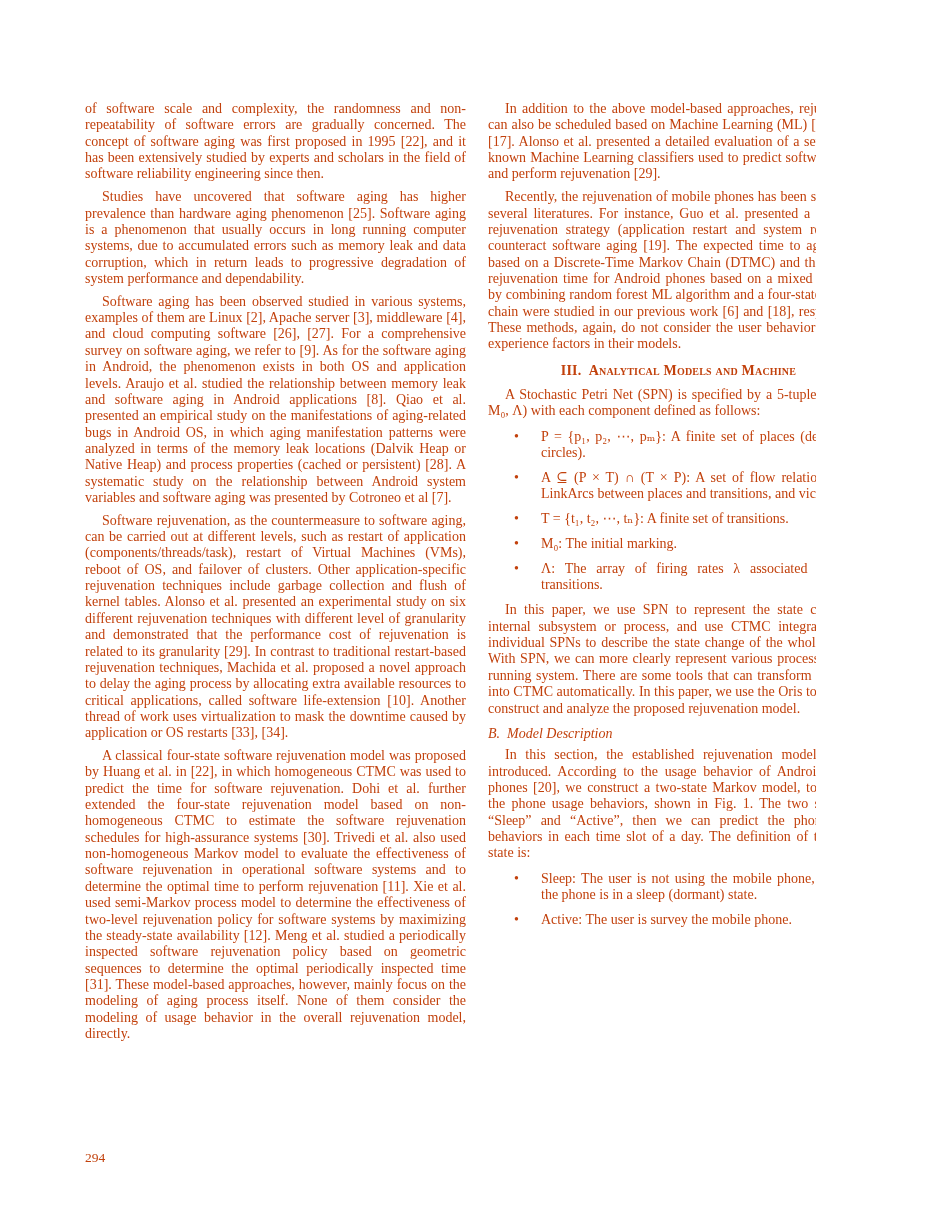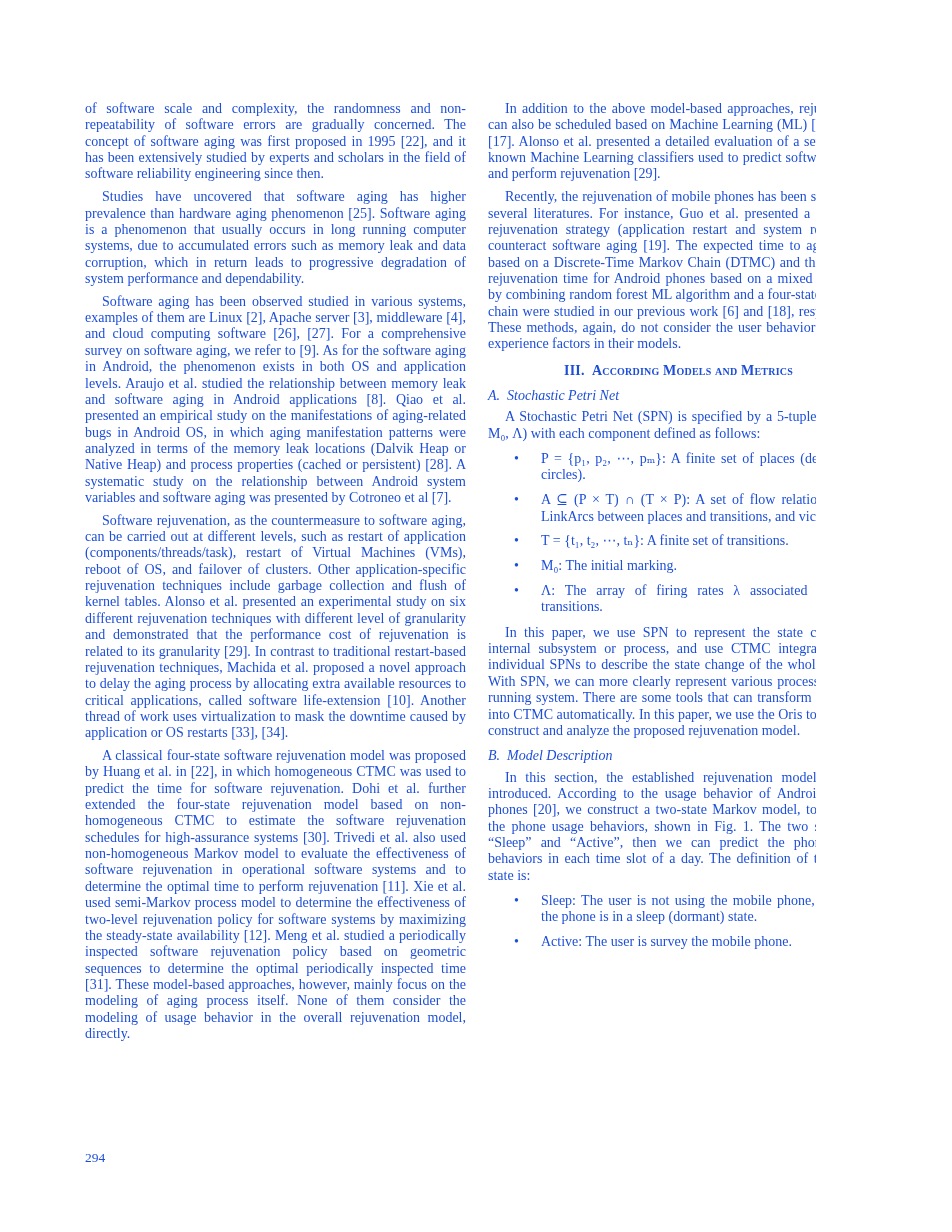--- a/index.html
+++ b/index.html
@@ -7,21 +7,21 @@
     margin: 0;
     padding: 0;
     background: #ffffff;
   }
   .page {
     position: relative;
     width: 816px;
     height: 1232px;
     background: #ffffff;
     font-family: "Liberation Serif", "DejaVu Serif", serif;
-    color: #1d4ed8;
+    color: #c2410c;
     overflow: hidden;
     padding-left: 32px;
   }
   .columns {
     position: absolute;
     left: 85px;
     top: 101px;
     width: 784px;
     display: flex;
     gap: 22px;
@@ -92,23 +92,22 @@
       <p>Studies have uncovered that software aging has higher prevalence than hardware aging phenomenon [25]. Software aging is a phenomenon that usually occurs in long running computer systems, due to accumulated errors such as memory leak and data corruption, which in return leads to progressive degradation of system performance and dependability.</p>
       <p>Software aging has been observed studied in various systems, examples of them are Linux [2], Apache server [3], middleware [4], and cloud computing software [26], [27]. For a comprehensive survey on software aging, we refer to [9]. As for the software aging in Android, the phenomenon exists in both OS and application levels. Araujo et al. studied the relationship between memory leak and software aging in Android applications [8]. Qiao et al. presented an empirical study on the manifestations of aging-related bugs in Android OS, in which aging manifestation patterns were analyzed in terms of the memory leak locations (Dalvik Heap or Native Heap) and process properties (cached or persistent) [28]. A systematic study on the relationship between Android system variables and software aging was presented by Cotroneo et al [7].</p>
       <p>Software rejuvenation, as the countermeasure to software aging, can be carried out at different levels, such as restart of application (components/threads/task), restart of Virtual Machines (VMs), reboot of OS, and failover of clusters. Other application-specific rejuvenation techniques include garbage collection and flush of kernel tables. Alonso et al. presented an experimental study on six different rejuvenation techniques with different level of granularity and demonstrated that the performance cost of rejuvenation is related to its granularity [29]. In contrast to traditional restart-based rejuvenation techniques, Machida et al. proposed a novel approach to delay the aging process by allocating extra available resources to critical applications, called software life-extension [10]. Another thread of work uses virtualization to mask the downtime caused by application or OS restarts [33], [34].</p>
       <p>A classical four-state software rejuvenation model was proposed by Huang et al. in [22], in which homogeneous CTMC was used to predict the time for software rejuvenation. Dohi et al. further extended the four-state rejuvenation model based on non-homogeneous CTMC to estimate the software rejuvenation schedules for high-assurance systems [30]. Trivedi et al. also used non-homogeneous Markov model to evaluate the effectiveness of software rejuvenation in operational software systems and to determine the optimal time to perform rejuvenation [11]. Xie et al. used semi-Markov process model to determine the effectiveness of two-level rejuvenation policy for software systems by maximizing the steady-state availability [12]. Meng et al. studied a periodically inspected software rejuvenation policy based on geometric sequences to determine the optimal periodically inspected time [31]. These model-based approaches, however, mainly focus on the modeling of aging process itself. None of them consider the modeling of usage behavior in the overall rejuvenation model, directly.</p>
     </div>
 
     <div class="col">
       <p>In addition to the above model-based approaches, rejuvenation can also be scheduled based on Machine Learning (ML) [13], [16], [17]. Alonso et al. presented a detailed evaluation of a set of well-known Machine Learning classifiers used to predict software aging and perform rejuvenation [29].</p>
       <p>Recently, the rejuvenation of mobile phones has been studied by several literatures. For instance, Guo et al. presented a two-level rejuvenation strategy (application restart and system reboot) to counteract software aging [19]. The expected time to aging state based on a Discrete-Time Markov Chain (DTMC) and the optimal rejuvenation time for Android phones based on a mixed approach by combining random forest ML algorithm and a four-state Markov chain were studied in our previous work [6] and [18], respectively. These methods, again, do not consider the user behavior and user experience factors in their models.</p>
 
-      <h3 class="section-heading">III. According Models and Metrics</h3>
+      <h3 class="section-heading">III. Analytical Models and Machine</h3>
 
-      <h4 class="subsection-heading">A. Stochastic Petri Net</h4>
 
       <p>A Stochastic Petri Net (SPN) is specified by a 5-tuple (P, T, A, M₀, Λ) with each component defined as follows:</p>
 
       <ul class="bullet-list">
         <li>P = {p₁, p₂, ⋯, pₘ}: A finite set of places (denoted by circles).</li>
         <li>A ⊆ (P × T) ∩ (T × P): A set of flow relations called LinkArcs between places and transitions, and vice versa.</li>
         <li>T = {t₁, t₂, ⋯, tₙ}: A finite set of transitions.</li>
         <li>M₀: The initial marking.</li>
         <li>Λ: The array of firing rates λ associated with the transitions.</li>
       </ul>

